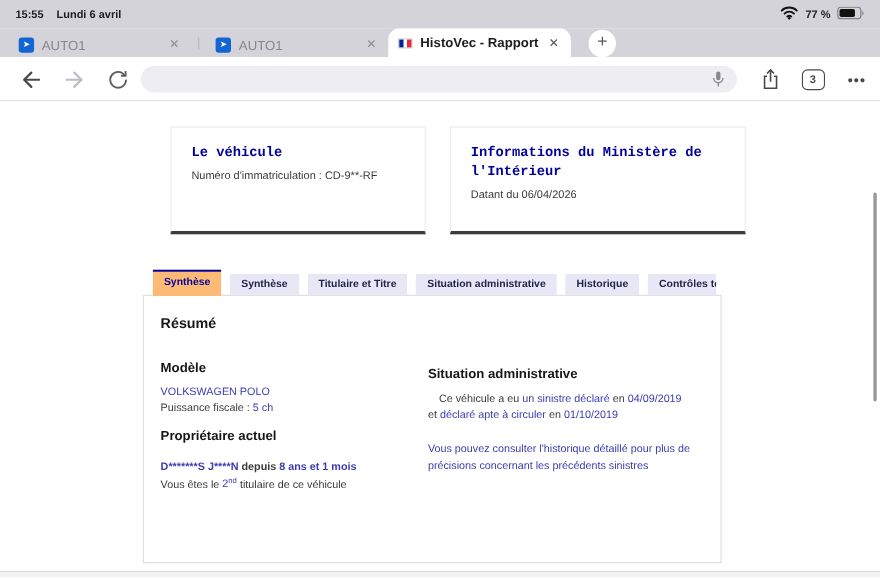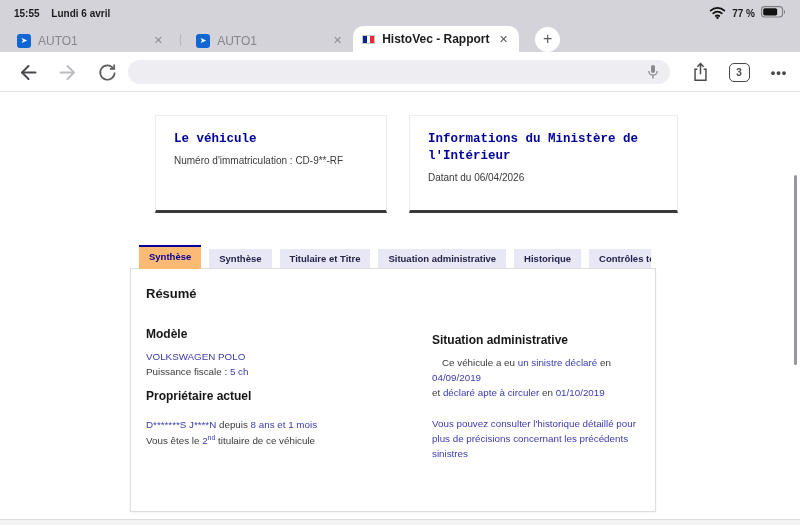--- a/index.html
+++ b/index.html
@@ -63,27 +63,27 @@
   .ptabs{position:absolute;left:130px;top:152px;width:521px;height:24px;display:flex;
     align-items:flex-end;gap:8px;padding-left:9px;overflow:hidden;z-index:2;}
   .ptab{flex:0 0 auto;background:var(--tab_bg);color:var(--tab_text);font-size:9.5px;font-weight:700;
     padding:4px 10px 5px;white-space:nowrap;height:19px;margin-bottom:1px;cursor:default;}
   .ptab.active{background:#fdba74;color:var(--title_blue);border-top:2px solid var(--title_blue);
     height:24px;margin-bottom:0;padding-top:4px;}
 
   .panel{position:absolute;left:130px;top:175px;width:526px;height:244px;background:#fff;
     border:1px solid #dedede;box-shadow:0 1px 2px rgba(0,0,0,0.05);padding:15px 15px;}
   .panel h1{font-size:13px;font-weight:700;color:var(--heading);margin:2px 0 16px;}
-  .cols{display:flex;gap:43px;}
+  .cols{display:flex;}
   .col-left{width:243px;flex:0 0 auto;}
   .col-right{flex:1;}
   .panel h3{font-size:12px;font-weight:700;color:var(--heading);margin:10px 0 8px;}
   .panel p{font-size:9.8px;line-height:1.55;color:var(--body_text);}
   .lnk{color:var(--link_blue);}
-  .owner-line{margin-top:14px;}
+  .owner-line{margin-top:14px;font-weight:bold;}
   .sinistre{text-indent:10px;}
   .sinistre .noindent{text-indent:0;text-align:center;}
   sup{font-size:7px;vertical-align:super;}
 
   .scrollbar{position:absolute;left:794px;top:82px;width:3px;height:190px;background:#97969b;border-radius:2px;}
   .bottom-strip{position:absolute;left:0;right:0;top:426px;height:6px;background:#f3f3f4;border-top:1px solid #dcdcdc;}
 </style>
 </head>
 <body>
 

